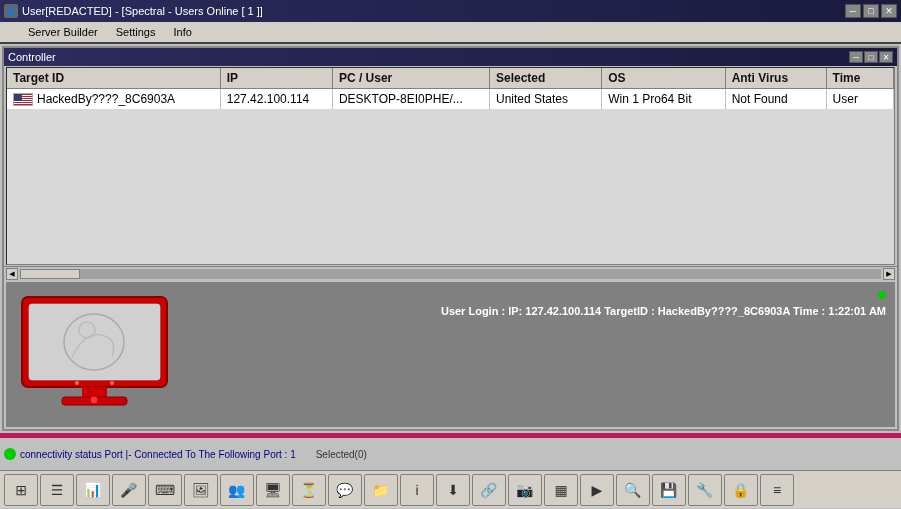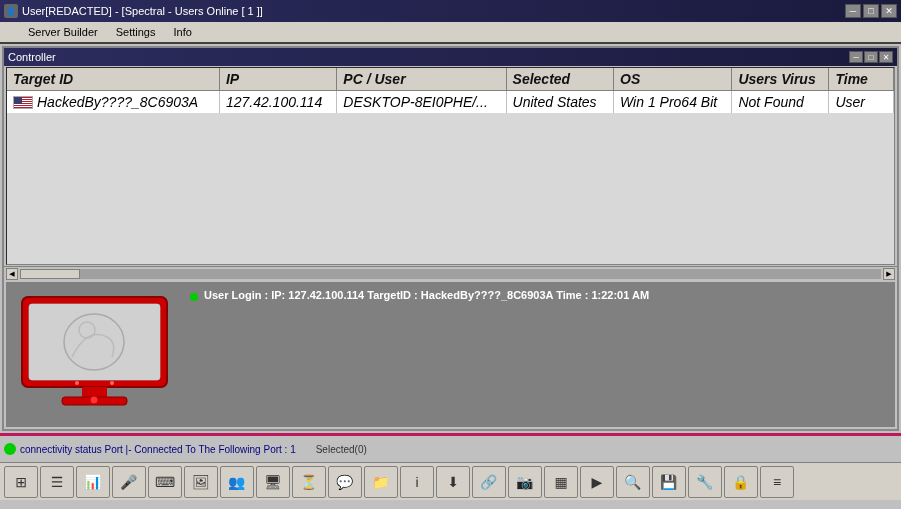--- a/index.html
+++ b/index.html
@@ -115,22 +115,21 @@
       background: #d8d8d8;
       border: 1px inset #808080;
       margin: 1px 2px;
       height: 198px;
       overflow: hidden;
       position: relative;
     }
     #data-table {
       width: 100%;
       border-collapse: collapse;
-      font-size: 14px;
-      font-style: italic;
+      font-size: 12px;
     }
     #data-table thead tr {
       background: #d4d0c8;
       border-bottom: 1px solid #808080;
     }
     #data-table thead th {
       padding: 3px 6px;
       text-align: left;
       font-weight: bold;
       border-right: 1px solid #808080;
@@ -233,40 +232,41 @@
       flex: 1;
       background: #808080;
       padding: 6px 8px;
       overflow: hidden;
     }
     .log-entry {
       display: flex;
       align-items: flex-end;
       gap: 6px;
       margin-bottom: 4px;
+      flex-direction: column;
     }
     .log-dot {
       width: 8px;
       height: 8px;
       border-radius: 50%;
       background: #00cc00;
       margin-top: 2px;
       flex-shrink: 0;
     }
     .log-text {
       color: #ffffff;
       font-size: 11px;
       font-weight: bold;
     }
 
     
     #status-bar {
       background: #c0c0c0;
-      border-top: 3px solid #be185d;
-      height: 29px;
+      border-top: 5px solid #be185d;
+      height: 37px;
       display: flex;
       align-items: center;
       padding: 0 4px;
       gap: 4px;
       font-size: 10px;
     }
     #status-dot {
       width: 12px;
       height: 12px;
       border-radius: 50%;
@@ -338,21 +338,21 @@
 
   <div id="table-area">
     <table id="data-table">
       <thead>
         <tr>
           <th style="width:190px">Target ID</th>
           <th style="width:100px">IP</th>
           <th style="width:140px">PC / User</th>
           <th style="width:100px">Selected</th>
           <th style="width:110px">OS</th>
-          <th style="width:90px">Users Virus</th>
+          <th style="width:90px">Anti Virus</th>
           <th style="width:60px">Time</th>
         </tr>
       </thead>
       <tbody>
         <tr>
           <td>
             <div class="flag-cell">
               <span class="us-flag"></span>
               <span>HackedBy????_8C6903A</span>
             </div>

